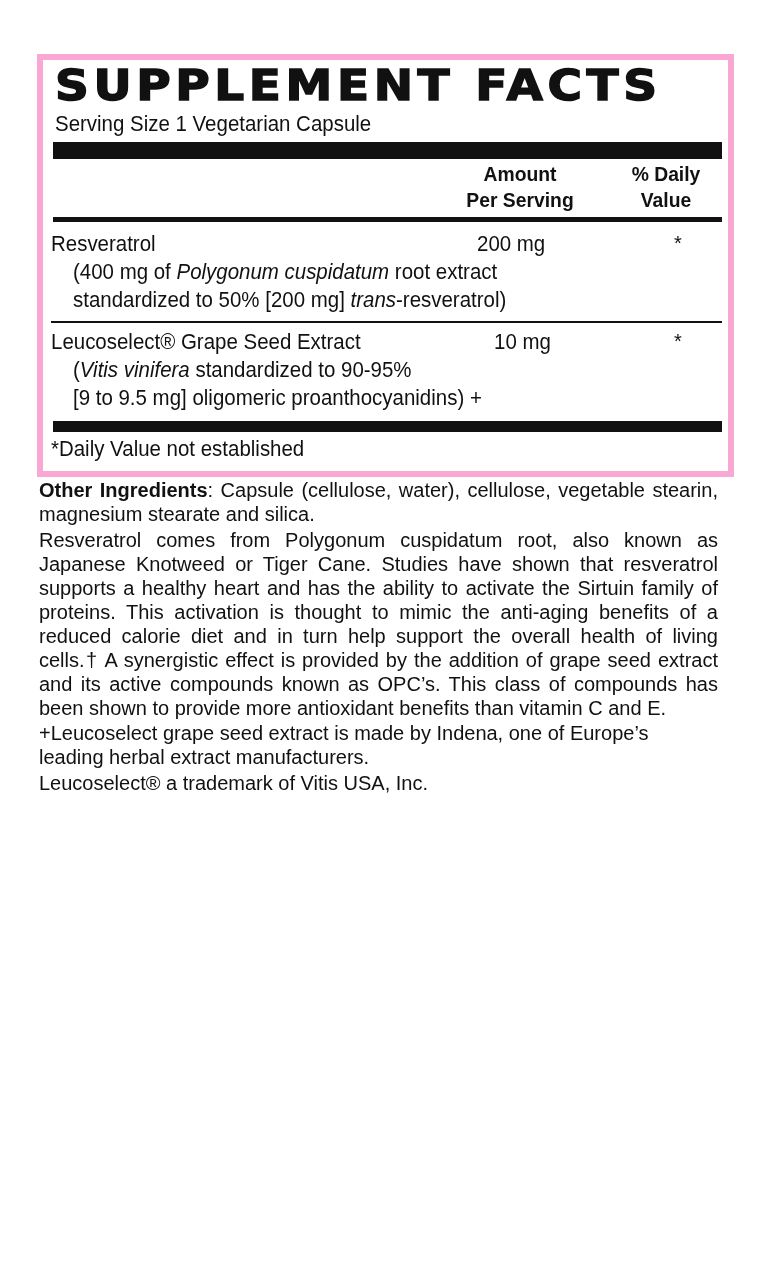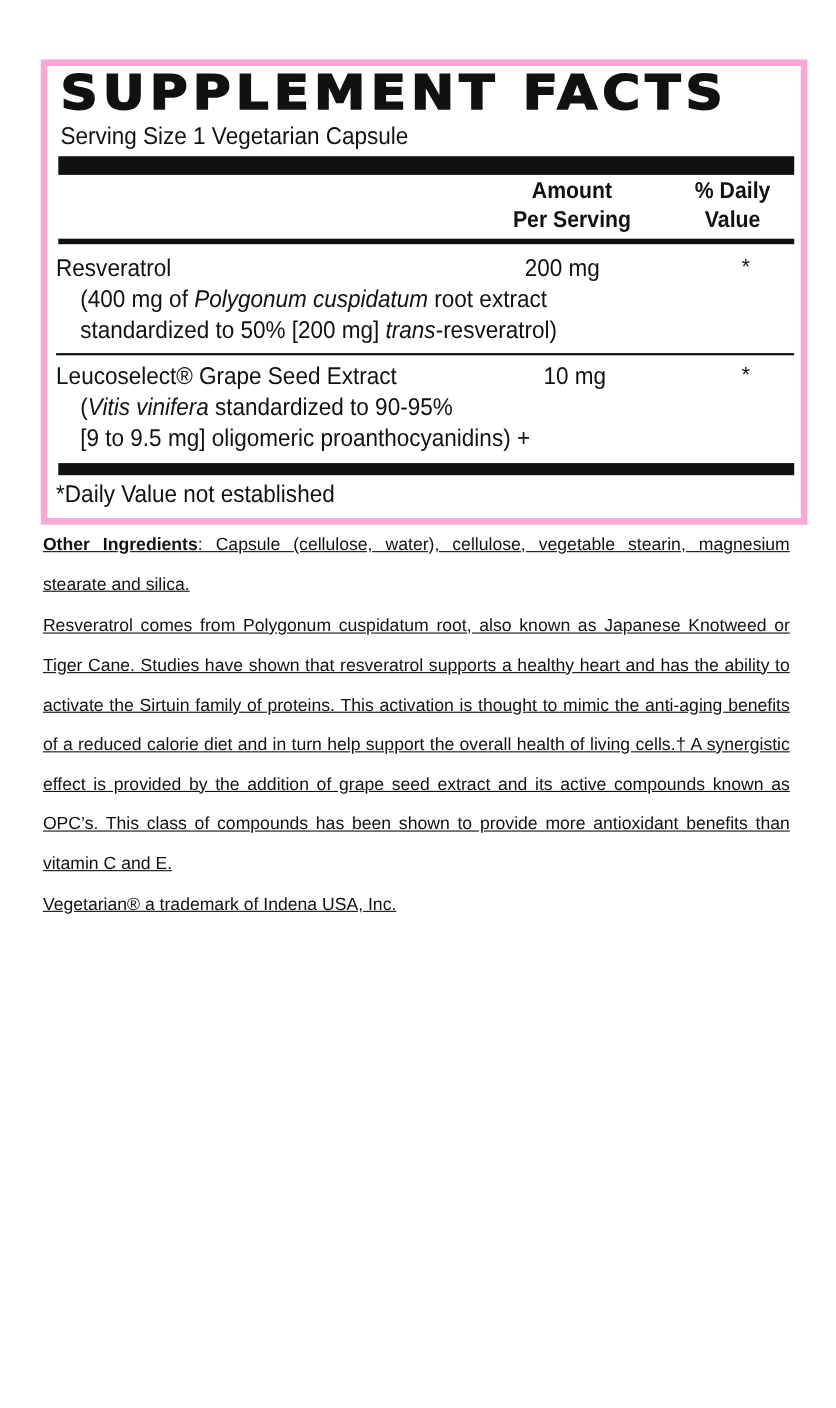--- a/index.html
+++ b/index.html
@@ -6,21 +6,21 @@
     body { width:760px; height:1280px; position:relative; font-family:"Liberation Sans", sans-serif; color:#111; overflow:hidden; }
     .box { position:absolute; left:37px; top:54px; width:685px; height:411px; border:6px solid #f9a8d4; }
     .title { position:absolute; left:12px; top:0px; font-family:"DejaVu Sans", sans-serif; font-weight:900; font-size:47px; letter-spacing:4.6px; line-height:54px; transform:scaleY(0.92); transform-origin:left top; white-space:nowrap; -webkit-text-stroke:1.6px #111; }
     .serving { position:absolute; left:12px; top:51px; font-size:22px; line-height:26px; transform:scaleX(0.93); transform-origin:left; white-space:nowrap; }
     .bar-thick { position:absolute; left:10px; right:6px; height:17px; background:#111; }
     .bar-med { position:absolute; left:10px; right:6px; height:5px; background:#111; }
     .line-thin { position:absolute; left:8px; right:6px; height:1.5px; background:#111; }
     .hdr { position:absolute; font-weight:bold; font-size:21px; line-height:26px; text-align:center; transform:scaleX(0.92); white-space:nowrap; }
     .row-txt { position:absolute; font-size:22px; line-height:28px; white-space:nowrap; transform:scaleX(0.93); transform-origin:left; }
     .star { position:absolute; font-size:20px; line-height:26px; }
-    .below { position:absolute; left:39px; width:679px; font-size:16px; line-height:36px; text-align:justify; transform-origin:left;text-decoration:underline; }
+    .below { position:absolute; left:39px; width:679px; font-size:20px; line-height:24px; text-align:justify; transform-origin:left; }
     .para { margin:0 0 1.5px 0; }
     i { font-style:italic; }
   </style>
 </head>
 <body>
 
 <div class="box">
   <div class="title">SUPPLEMENT FACTS</div>
   <div class="serving">Serving Size 1 Vegetarian Capsule</div>
   <div class="bar-thick" style="top:82px;"></div>
@@ -52,14 +52,15 @@
     <div class="row-txt" style="left:30px; top:324px;">[9 to 9.5 mg] oligomeric proanthocyanidins) +</div>
   </div>
 
   <div class="bar-thick" style="top:361px; height:11px;"></div>
   <div class="row-txt" style="left:8px; top:375px;">*Daily Value not established</div>
 </div>
 
 <div class="below" style="top:478px;">
   <p class="para"><b>Other Ingredients</b><span>: Capsule (cellulose, water), cellulose, vegetable stearin, magnesium stearate and silica.</span></p>
   <p class="para">Resveratrol comes from Polygonum cuspidatum root, also known as Japanese Knotweed or Tiger Cane.  Studies have shown that resveratrol supports a healthy heart and has the ability to activate the Sirtuin family of proteins. This activation is thought to mimic the anti-aging benefits of a reduced calorie diet and in turn help support the overall health of living cells.† A synergistic effect is provided by the addition of grape seed extract and its active compounds known as OPC’s.  This class of compounds has been shown to provide more antioxidant benefits than vitamin C and E.</p>
-  <p class="para" style="text-align:left;">Vegetarian® a trademark of Indena USA, Inc.</p>
+  <p class="para" style="text-align:left;">+Leucoselect grape seed extract is made by Indena,  one of Europe’s leading  herbal extract manufacturers.</p>
+  <p class="para" style="text-align:left;">Leucoselect® a trademark of Vitis USA, Inc.</p>
 </div>
 
 </body></html>

